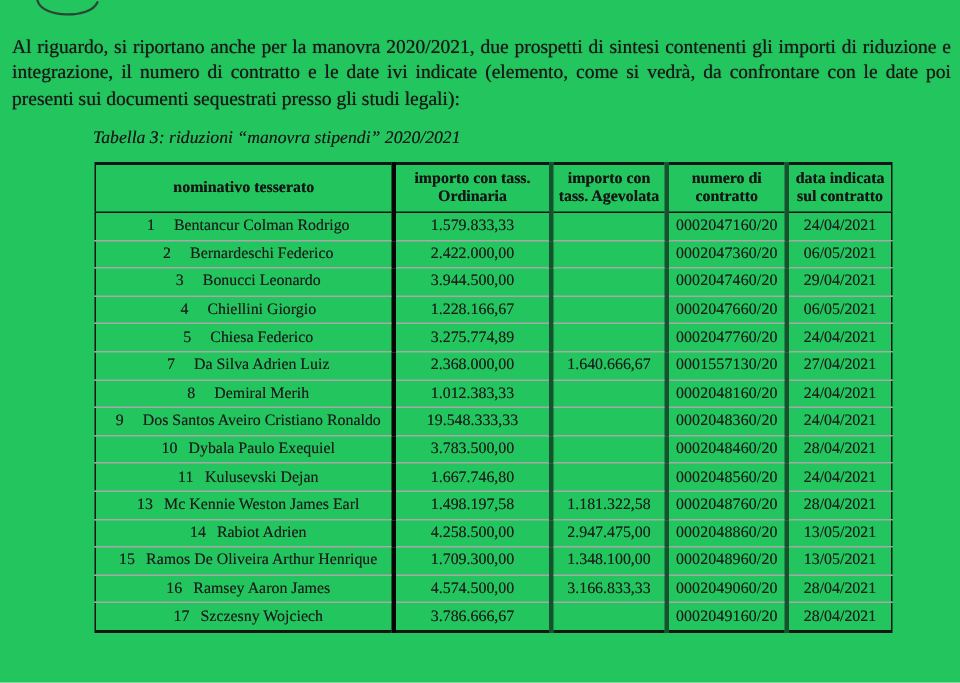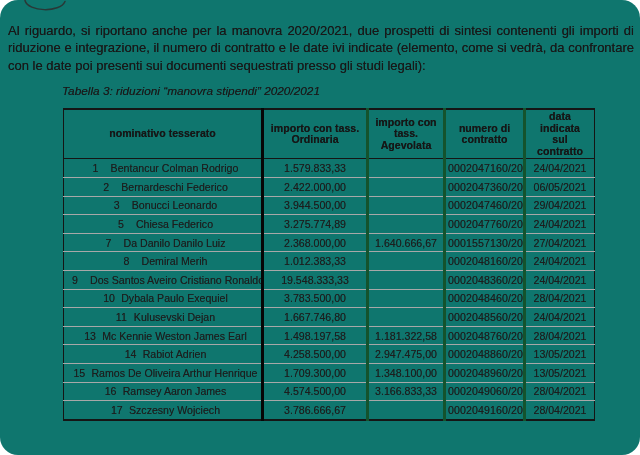--- a/index.html
+++ b/index.html
@@ -1,24 +1,23 @@
 <!DOCTYPE html>
 <html><head>
 <meta charset="utf-8">
 <style>
   html, body { margin: 0; padding: 0; }
   .page {
     position: relative;
     width: 640px;
     height: 455px;
-    background: #0f766e;
+    background: #22c55e;
     overflow: hidden;
-    font-family: Liberation Sans, sans-serif;
+    font-family: Liberation Serif, serif;
     color: #1c1c1c;
-    border-radius: 18px;
   }
   .pen-mark {
     position: absolute;
     top: 0;
     left: 23px;
     width: 44px;
     height: 14px;
   }
   .doc-paragraph {
     position: absolute;
@@ -148,28 +147,35 @@
           <td class="col-data">06/05/2021</td>
         </tr>
         <tr>
           <td class="col-name"><span class="row-num">3</span><span class="row-name">Bonucci Leonardo</span></td>
           <td class="col-ordinaria">3.944.500,00</td>
           <td class="col-agevolata"></td>
           <td class="col-contratto">0002047460/20</td>
           <td class="col-data">29/04/2021</td>
         </tr>
         <tr>
+          <td class="col-name"><span class="row-num">4</span><span class="row-name">Chiellini Giorgio</span></td>
+          <td class="col-ordinaria">1.228.166,67</td>
+          <td class="col-agevolata"></td>
+          <td class="col-contratto">0002047660/20</td>
+          <td class="col-data">06/05/2021</td>
+        </tr>
+        <tr>
           <td class="col-name"><span class="row-num">5</span><span class="row-name">Chiesa Federico</span></td>
           <td class="col-ordinaria">3.275.774,89</td>
           <td class="col-agevolata"></td>
           <td class="col-contratto">0002047760/20</td>
           <td class="col-data">24/04/2021</td>
         </tr>
         <tr>
-          <td class="col-name"><span class="row-num">7</span><span class="row-name">Da Danilo Danilo Luiz</span></td>
+          <td class="col-name"><span class="row-num">7</span><span class="row-name">Da Silva Adrien Luiz</span></td>
           <td class="col-ordinaria">2.368.000,00</td>
           <td class="col-agevolata">1.640.666,67</td>
           <td class="col-contratto">0001557130/20</td>
           <td class="col-data">27/04/2021</td>
         </tr>
         <tr>
           <td class="col-name"><span class="row-num">8</span><span class="row-name">Demiral Merih</span></td>
           <td class="col-ordinaria">1.012.383,33</td>
           <td class="col-agevolata"></td>
           <td class="col-contratto">0002048160/20</td>

